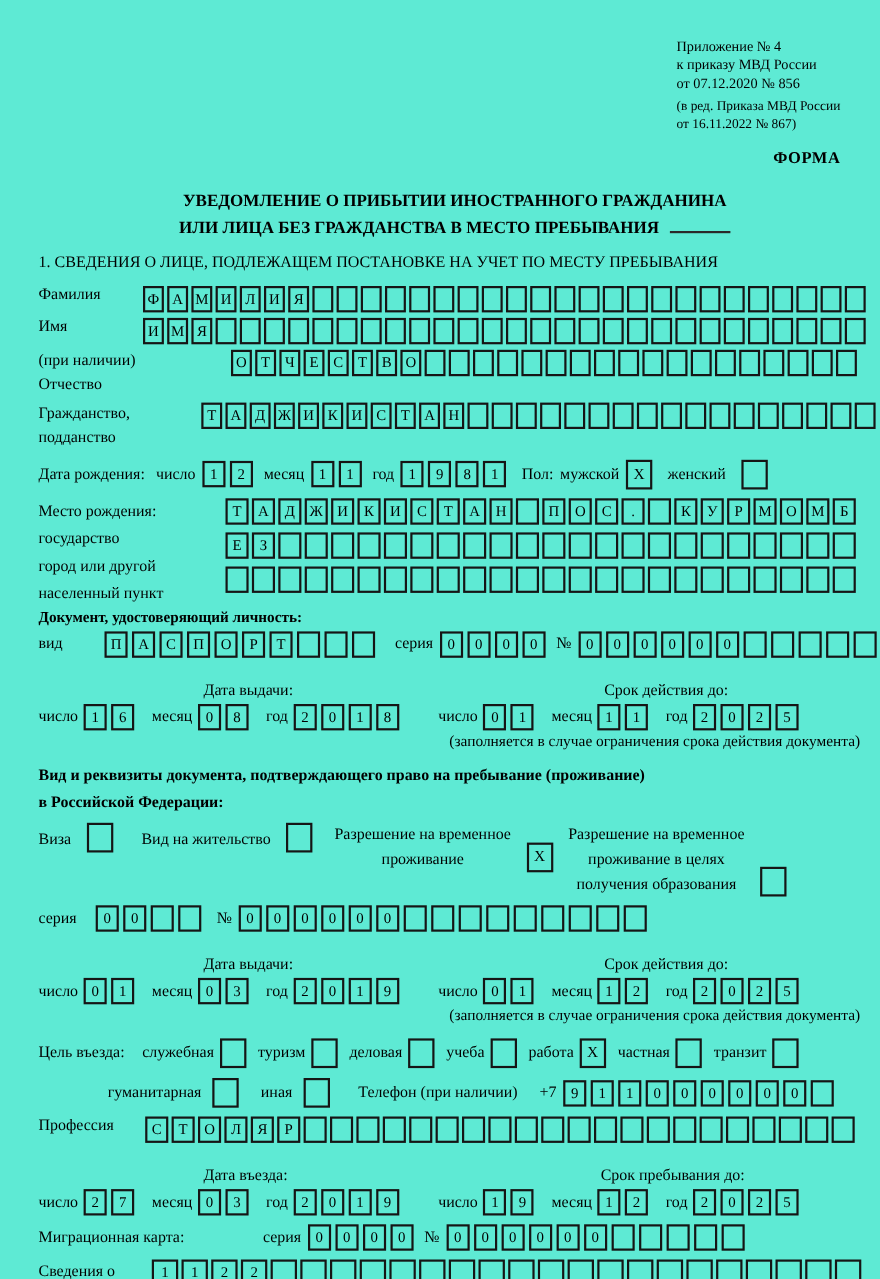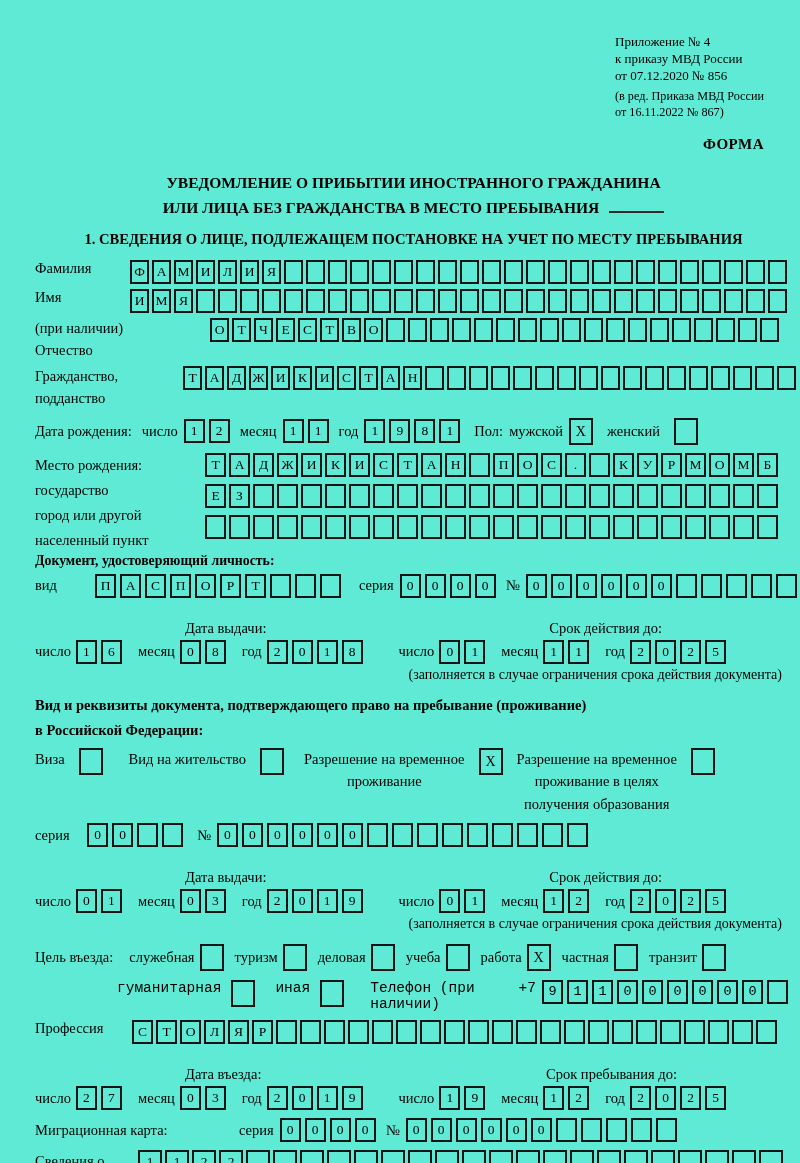--- a/index.html
+++ b/index.html
@@ -10,21 +10,21 @@
     padding:34px 8px 10px 35px;
     background:#5eead4;color:#000;
     font-family:"Liberation Serif","DejaVu Serif",serif;
     font-size:14.5px;
   }
   .hdr{margin-left:580px;font-size:13px;line-height:1.3;}
   .hdr-sub{font-size:12.2px;margin-top:4px;line-height:1.3;}
   .forma{font-weight:bold;font-size:15px;letter-spacing:.5px;text-align:right;padding-right:28px;margin-top:16px;}
   .title{font-weight:bold;font-size:15.5px;text-align:center;margin-top:18px;line-height:1.6;}
   .tuline{display:inline-block;width:55px;height:13px;border-bottom:2.5px solid #2a2a2a;margin-left:10px;}
-  .sech{font-weight:bold;font-size:14.6px;margin-top:24px;text-align:center;}
+  .sech{font-weight:normal;font-size:14.6px;margin-top:24px;}
   .frow{display:flex;align-items:flex-start;margin-top:5px;}
   .lbl{flex:none;}
   .lbl-a{width:95px;}
   .lbl-b{width:175px;line-height:1.5;}
   .lbl-c{width:148px;line-height:1.5;}
   .cells{display:flex;flex:none;}
   .cell{
     flex:none;display:inline-block;box-sizing:content-box;
     width:15px;height:20px;border:2px solid #151515;margin-right:3px;
     text-align:center;font-size:13.5px;line-height:20px;
@@ -47,27 +47,27 @@
   .dh2{margin-left:auto;margin-right:130px;}
   .dh2b{margin-left:auto;margin-right:115px;}
   .daterow{display:flex;align-items:center;margin-top:3px;}
   .dg{display:flex;align-items:center;flex:none;}
   .dg .dlbl{margin:0 5px 0 12px;}
   .dg .dlbl:first-child{margin-left:0;}
   .g2{margin-left:auto;margin-right:62px;}
   .note{text-align:right;padding-right:10px;font-size:14px;margin-top:3px;}
   .intro{margin-top:10px;line-height:1.75;font-weight:bold;}
   .optrow{display:flex;align-items:flex-start;margin-top:4px;}
-  .opt{display:flex;align-items:flex-start;flex:none;}
+  .opt{display:flex;align-items:flex-end;flex:none;}
   .opt-lines{text-align:center;line-height:1.55;margin-right:8px;}
   .opt .cbox{margin-left:6px;}
   .visitrow{display:flex;align-items:center;margin-top:12px;}
   .visitrow .vlbl{margin-left:11px;margin-right:5px;flex:none;}
   .visitrow .vlbl:first-child{margin-left:0;}
-  .phrow{display:flex;align-items:flex-start;margin-top:9px;margin-left:82px;font-family:Liberation Mono, monospace;}
+  .phrow{display:flex;align-items:center;margin-top:9px;margin-left:63px;}
   .rep-labels{flex:none;width:103px;line-height:22.6px;}
   .rep-rows .cells{margin-bottom:6px;}
   .mt8{margin-top:8px;}.mt10{margin-top:10px;}.mt12{margin-top:12px;}
 </style>
 </head>
 <body>
 
 <div class="page">
 
   <div class="hdr">

